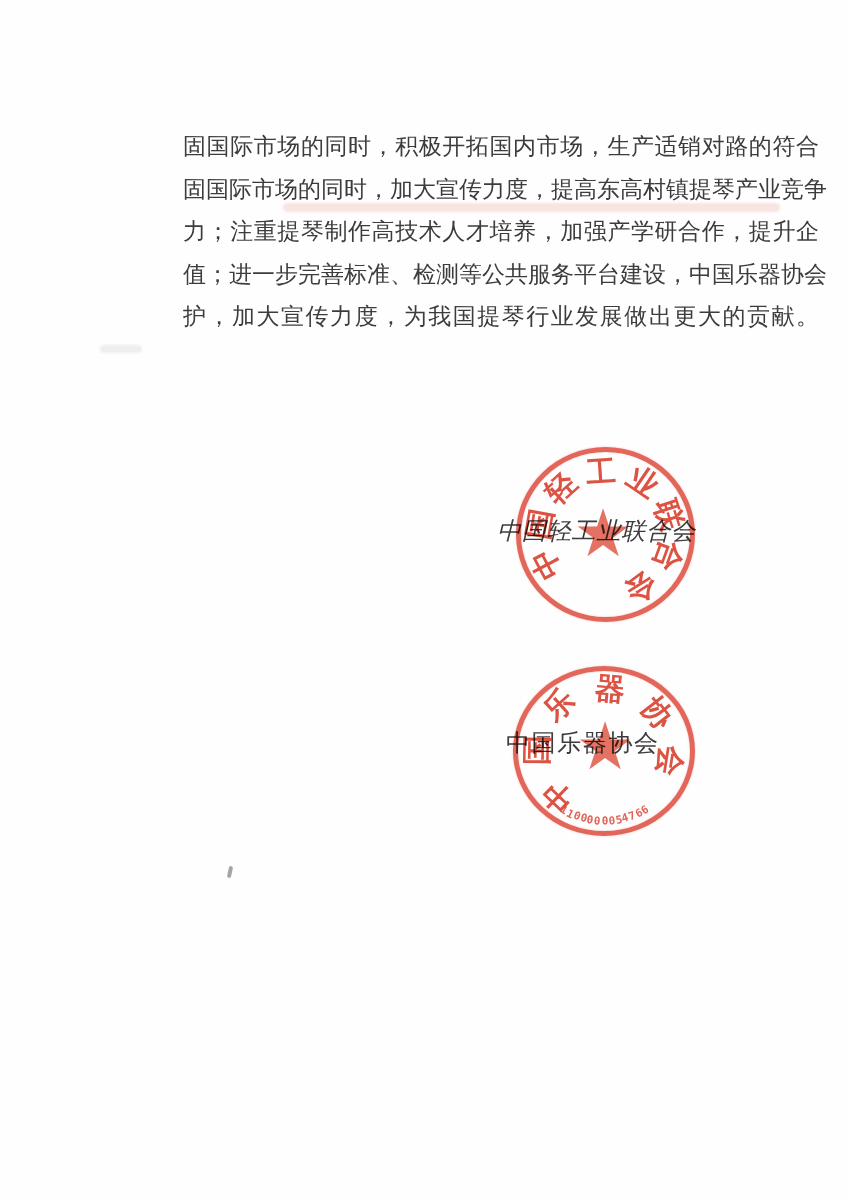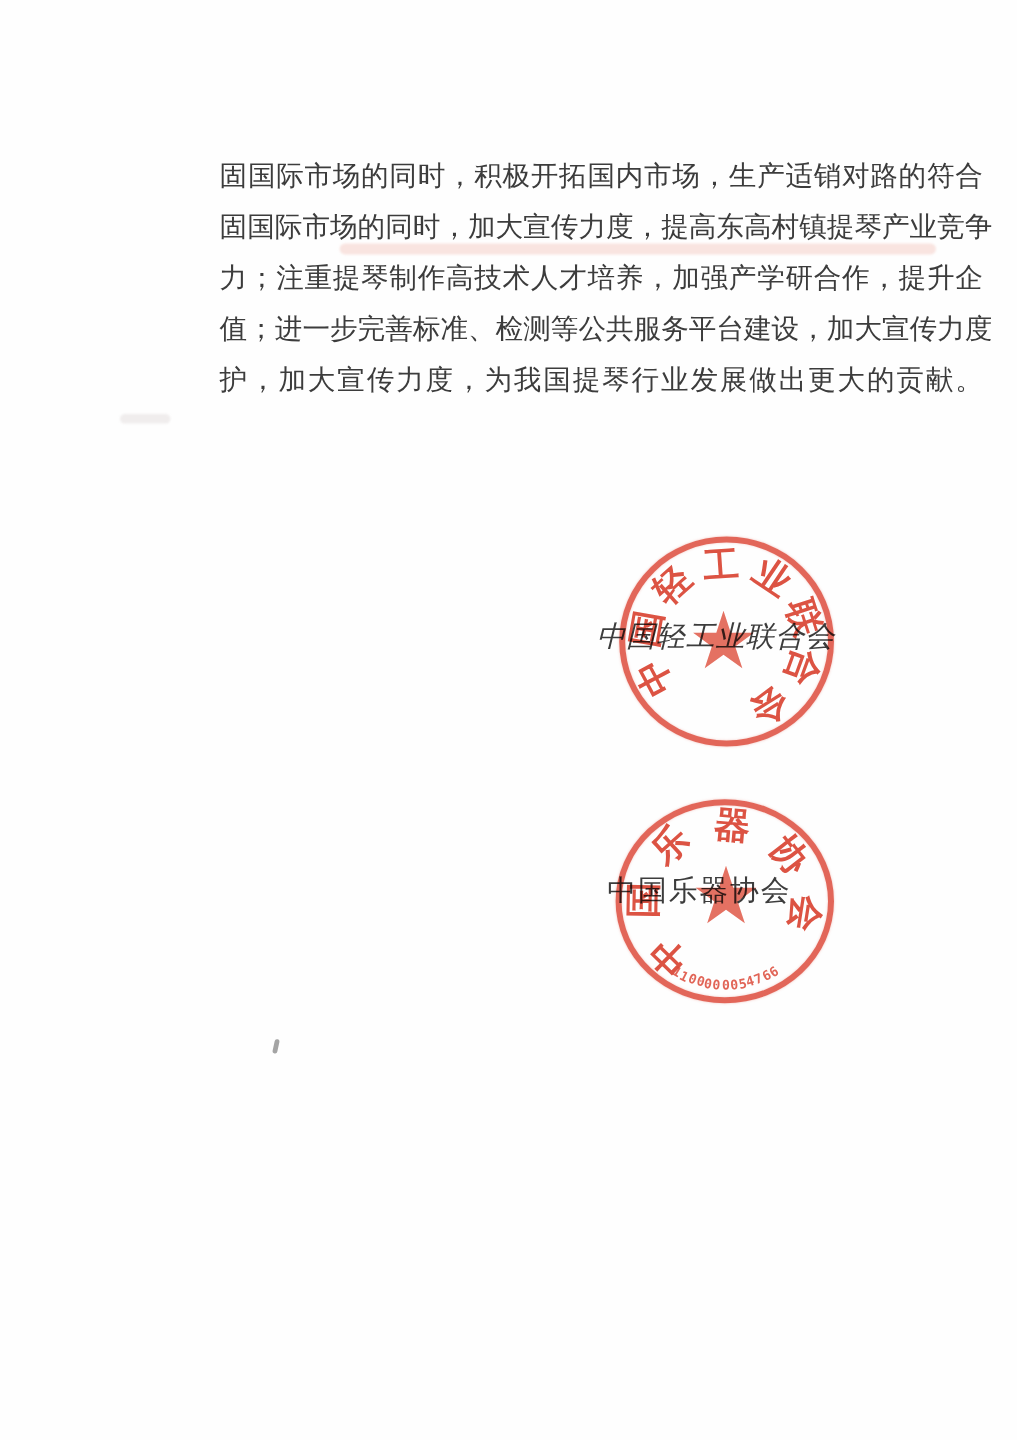--- a/index.html
+++ b/index.html
@@ -86,21 +86,21 @@
 </style>
 </head>
 <body>
 
 <div class="page">
 
   <div class="body-text">
     <div class="tline">固国际市场的同时，积极开拓国内市场，生产适销对路的符合</div>
     <div class="tline">固国际市场的同时，加大宣传力度，提高东高村镇提琴产业竞争</div>
     <div class="tline">力；注重提琴制作高技术人才培养，加强产学研合作，提升企</div>
-    <div class="tline">值；进一步完善标准、检测等公共服务平台建设，加大宣传力度</div>
+    <div class="tline">值；进一步完善标准、检测等公共服务平台建设，中国乐器协会</div>
     <div class="tline">护，加大宣传力度，为我国提琴行业发展做出更大的贡献。</div>
   </div>
 
   <div class="streak"></div>
   <div class="smudge"></div>
   <div class="speck"></div>
 
   <div class="sig sig1">中国轻工业联合会</div>
   <div class="sig sig2">中国乐器协会</div>
 

